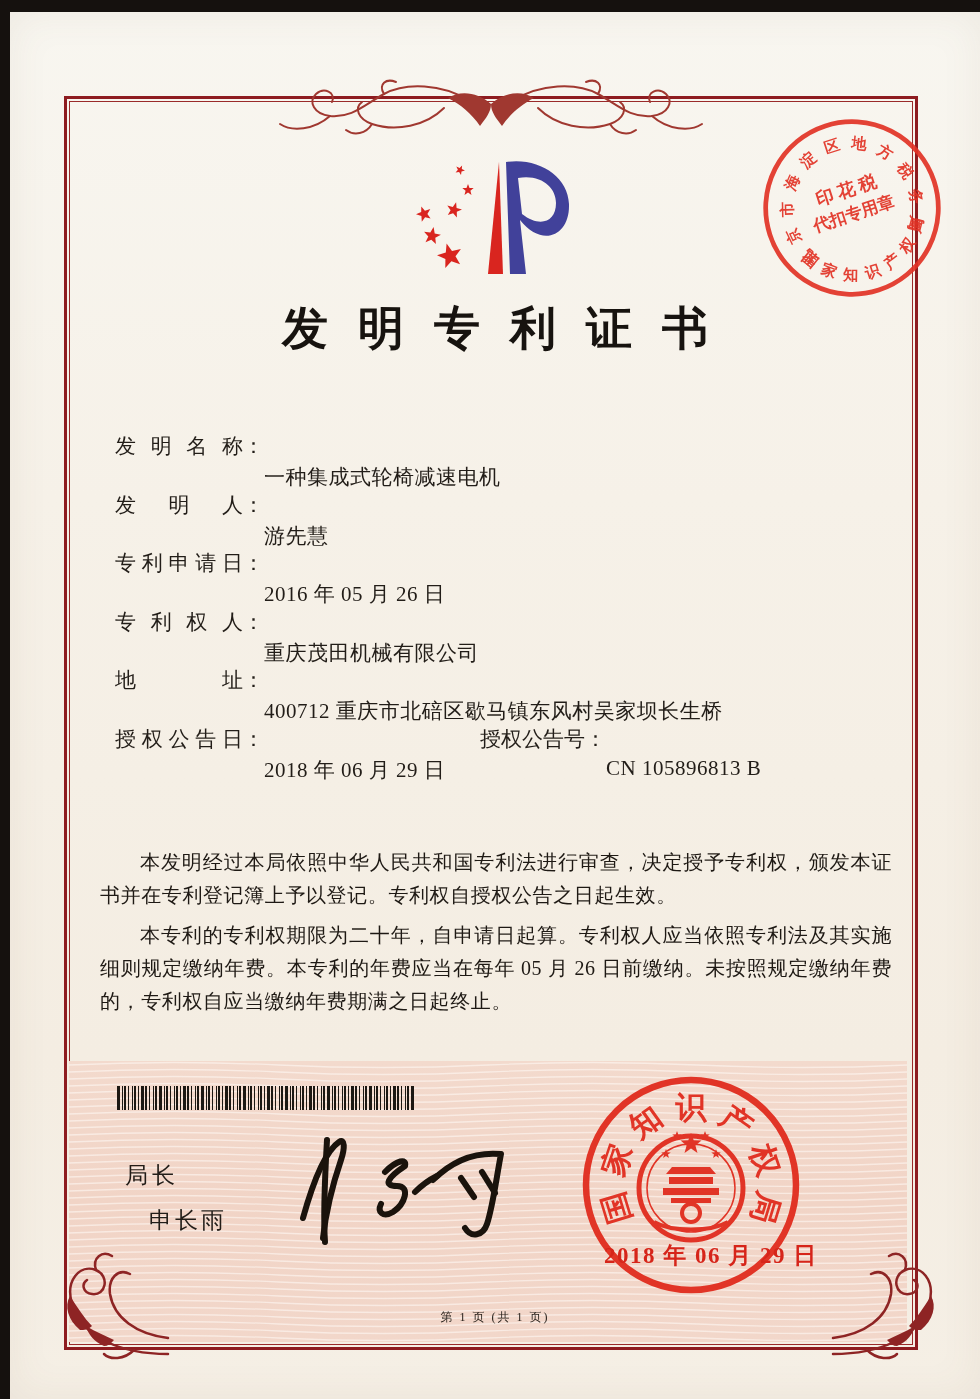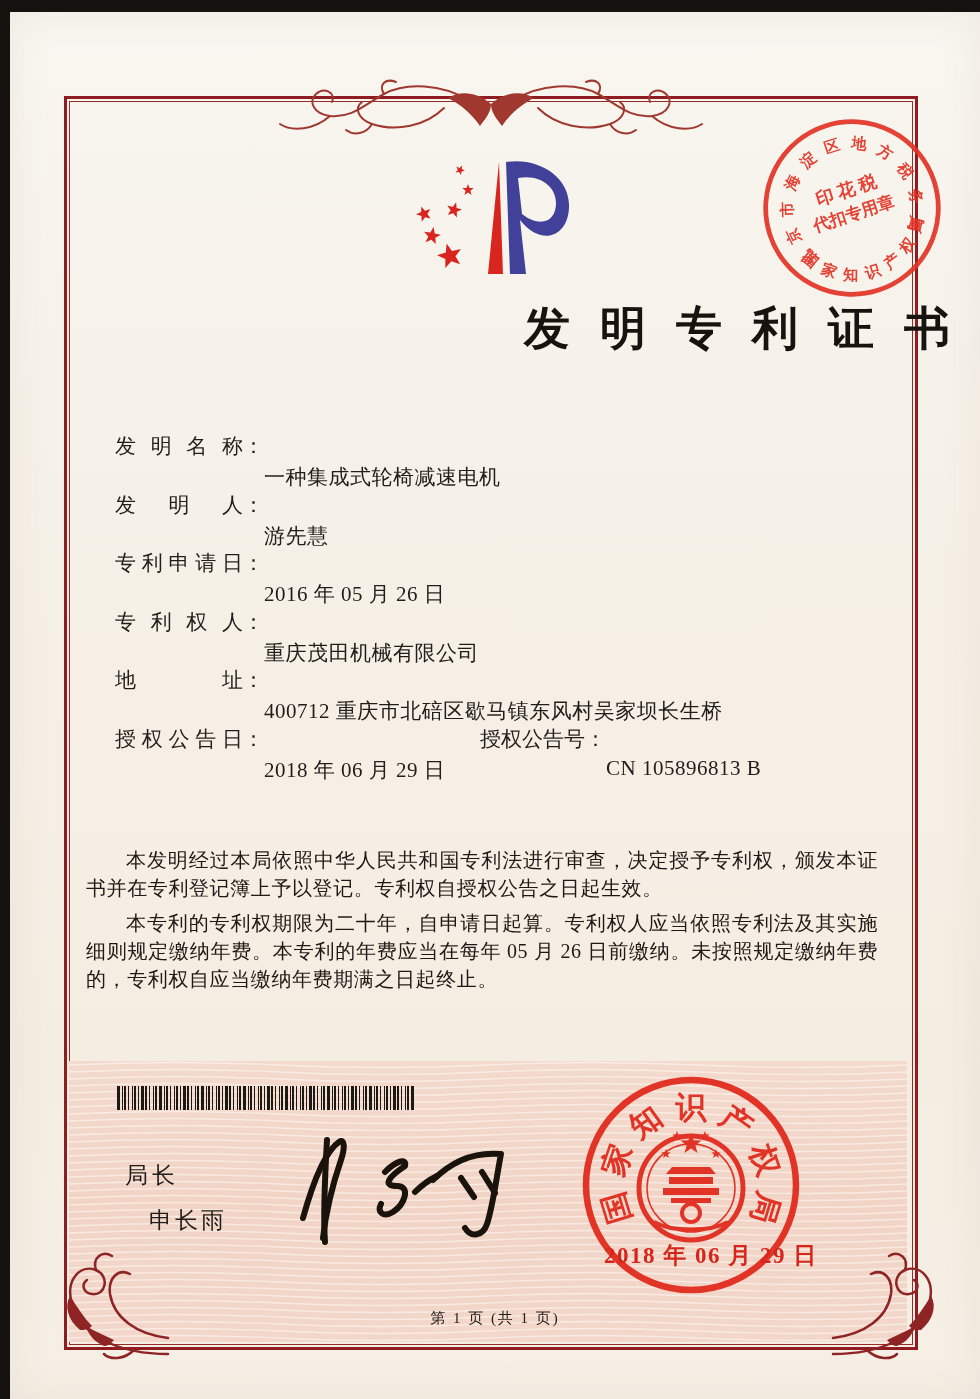--- a/index.html
+++ b/index.html
@@ -19,45 +19,45 @@
     border:3px solid #8e1c20;
   }
   #frame-inner{
     position:absolute;left:2px;top:2px;right:2px;bottom:2px;
     border:1px solid #9a2a2a;
   }
   .abs{position:absolute;}
   #cert-no{left:85px;top:146px;font-size:20px;letter-spacing:2px;color:#2a241e;}
   #logo{left:392px;top:140px;}
   #tax-stamp{left:742px;top:96px;opacity:.92;}
-  #title{left:0;right:0;top:286px;text-align:right;font-size:46px;font-weight:bold;
+  #title{left:0;right:0;top:286px;text-align:center;font-size:46px;font-weight:bold;
          letter-spacing:30px;padding-left:30px;color:#17130f;}
   #fields{left:105px;top:420px;width:790px;}
   .frow{position:relative;height:30px;margin-bottom:28.5px;font-size:21px;white-space:nowrap;}
   .flabel{display:inline-block;width:128px;text-align:justify;text-align-last:justify;vertical-align:top;}
   .fcolon{display:inline-block;vertical-align:top;}
   .fvalue{display:inline-block;vertical-align:top;letter-spacing:.5px;margin-top:31px;}
   .fextra{position:absolute;left:365px;top:0;white-space:nowrap;}
   .fextra .flabel{width:auto;text-align-last:auto;}
-  #paragraphs{left:76px;top:834px;width:792px;font-size:20px;line-height:28px;
+  #paragraphs{left:90px;top:834px;width:792px;font-size:20px;line-height:33px;
               letter-spacing:.6px;color:#1e1914;text-align:justify;}
   #paragraphs p{margin:0 0 7px 0;text-indent:2em;}
   #pink-zone{
     left:59px;top:1049px;width:838px;height:281px;
     background:linear-gradient(180deg,#f3dacd 0%,#f1d4c6 50%,#f2d7ca 100%);
   }
   #waves{position:absolute;left:0;top:0;}
   #barcode{left:105px;top:1072px;}
   #commissioner-title{left:115px;top:1148px;font-size:23px;letter-spacing:4px;}
   #commissioner-name{left:115px;top:1193px;font-size:23px;letter-spacing:3px;margin-left:24px;}
   #signature{left:255px;top:1108px;}
   #agency-seal{left:566px;top:1058px;}
   #seal-date{left:594px;top:1228px;font-size:23px;font-weight:bold;color:#d6251a;
              letter-spacing:1.5px;white-space:nowrap;}
-  #page-footer{left:0;right:0;top:1297px;text-align:center;font-size:15px;letter-spacing:2px;color:#26201a;}
+  #page-footer{left:0;right:0;top:1297px;text-align:center;font-size:12px;letter-spacing:2px;color:#26201a;}
   .ornament{pointer-events:none;}
   #top-ornament{left:246px;top:62px;}
   #corner-left{left:40px;top:1230px;}
   #corner-right{left:816px;top:1230px;transform:scaleX(-1);}
 </style>
 </head>
 <body>
 
 <div id="paper">
 

